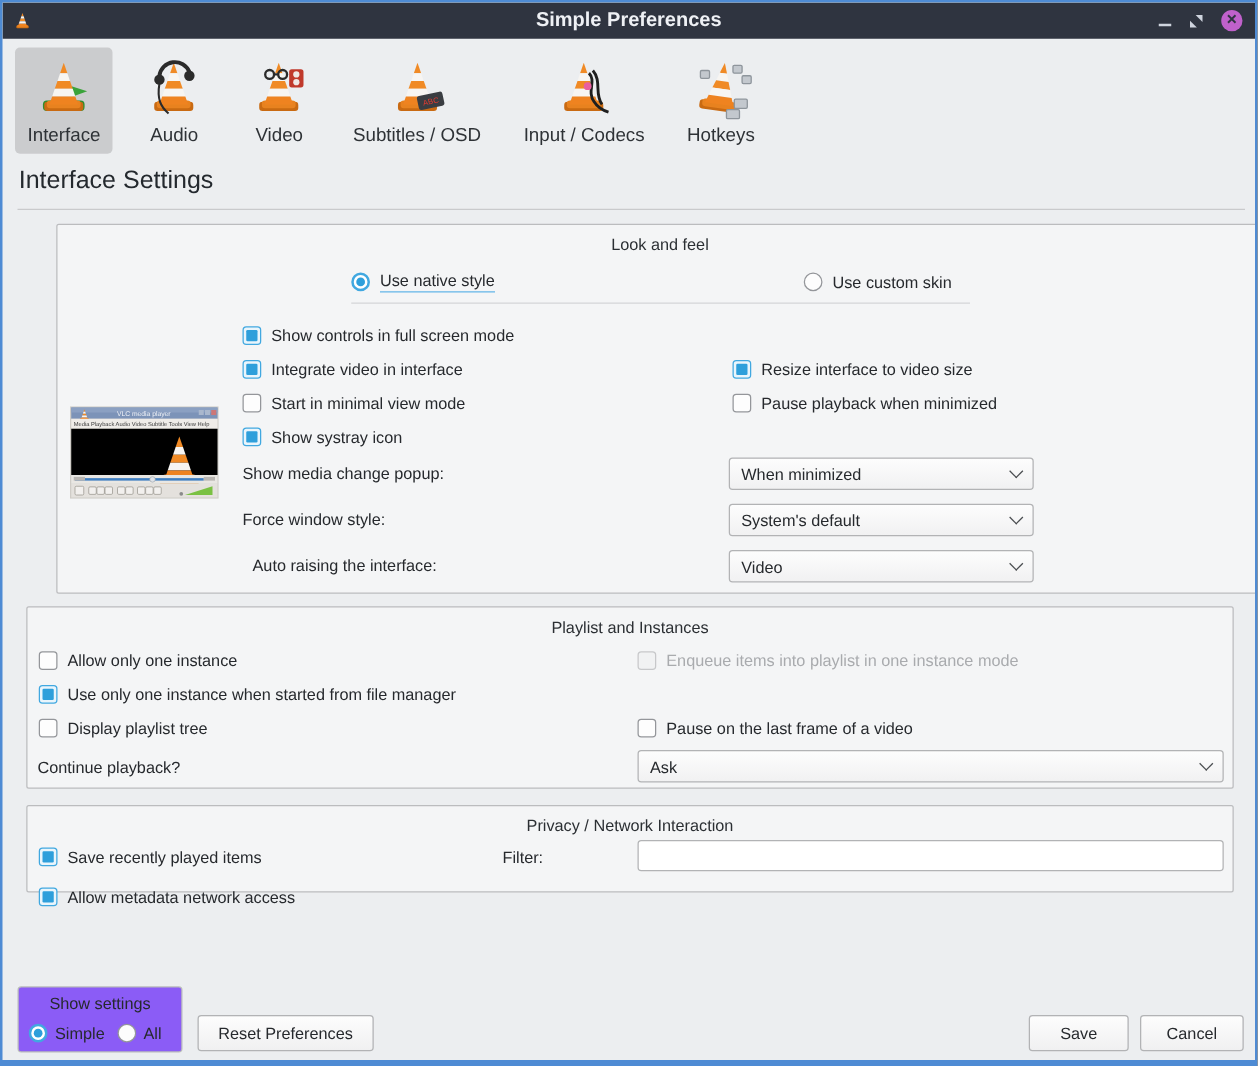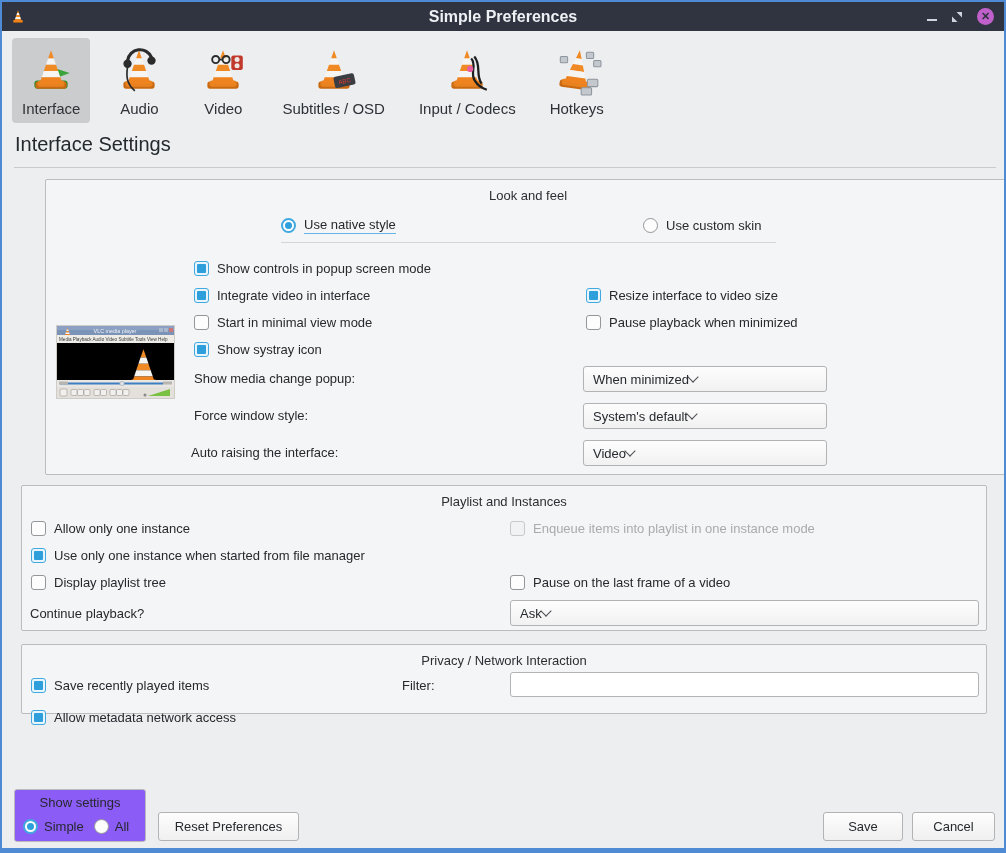--- a/index.html
+++ b/index.html
@@ -48,21 +48,21 @@
   .opt.disabled{color:#a9abae;}
   .opt.disabled .cb{border-color:#c7c8ca;background:#f1f2f3;}
   .underlined{border-bottom:1px solid #63b5e8;padding-bottom:1px;}
 
   .sep-thin{height:1px;background:#d4d5d7;}
 
   .field-label{font-size:13px;color:#26292d;white-space:nowrap;}
 
   .dropdown{height:26px;border:1px solid #b2b3b5;border-radius:3px;
     background:linear-gradient(#fdfdfd,#f1f1f2);display:flex;align-items:center;
-    justify-content:flex-start;padding:0 9px;font-size:13px;color:#26292d;}
+    justify-content:space-between;padding:0 9px;font-size:13px;color:#26292d;}
   .chev{width:8px;height:8px;border-right:1.4px solid #4a4d50;border-bottom:1.4px solid #4a4d50;
     transform:rotate(45deg);margin-top:-4px;flex:none;}
 
   .text-input{height:25px;border:1px solid #b2b3b5;border-radius:3px;background:#fff;
     font-size:13px;padding:0 6px;color:#26292d;outline:none;width:100%;}
 
   .btn{height:29px;border:1px solid #b2b3b5;border-radius:3px;
     background:linear-gradient(#fdfdfd,#f0f0f1);font-size:13px;color:#26292d;
     display:flex;align-items:center;justify-content:center;}
 
@@ -249,21 +249,21 @@
             <rect x="60.5" y="64.5" width="6" height="6" rx="1"></rect>
             <rect x="67" y="64.5" width="6" height="6" rx="1"></rect>
         </g>
         <polygon points="92,71 114,71 114,64" fill="#7ac143"></polygon>
         <circle cx="89" cy="70" r="1.5" fill="#8a8a8a"></circle>
       </svg>
     </div>
 
     <div class="opt abs" style="left:148px;top:79px">
       <span class="cb checked"></span>
-      <span>Show controls in popup screen mode</span>
+      <span>Show controls in full screen mode</span>
     </div>
     <div class="opt abs" style="left:148px;top:106px">
       <span class="cb checked"></span>
       <span>Integrate video in interface</span>
     </div>
     <div class="opt abs" style="left:148px;top:133px">
       <span class="cb"></span>
       <span>Start in minimal view mode</span>
     </div>
     <div class="opt abs" style="left:148px;top:160px">
@@ -285,21 +285,21 @@
       <span>When minimized</span>
       <span class="chev"></span>
     </div>
 
     <div class="field-label abs" style="left:148px;top:228px">Force window style:</div>
     <div class="dropdown abs" style="left:537px;top:223px;width:244px">
       <span>System's default</span>
       <span class="chev"></span>
     </div>
 
-    <div class="field-label abs" style="left:145px;top:265px">Auto raising the interface:</div>
+    <div class="field-label abs" style="left:156px;top:265px">Auto raising the interface:</div>
     <div class="dropdown abs" style="left:537px;top:260px;width:244px">
       <span>Video</span>
       <span class="chev"></span>
     </div>
   </div>
 
   <div class="group g2">
     <div class="group-title">Playlist and Instances</div>
 
     <div class="opt abs" style="left:9px;top:33px">

